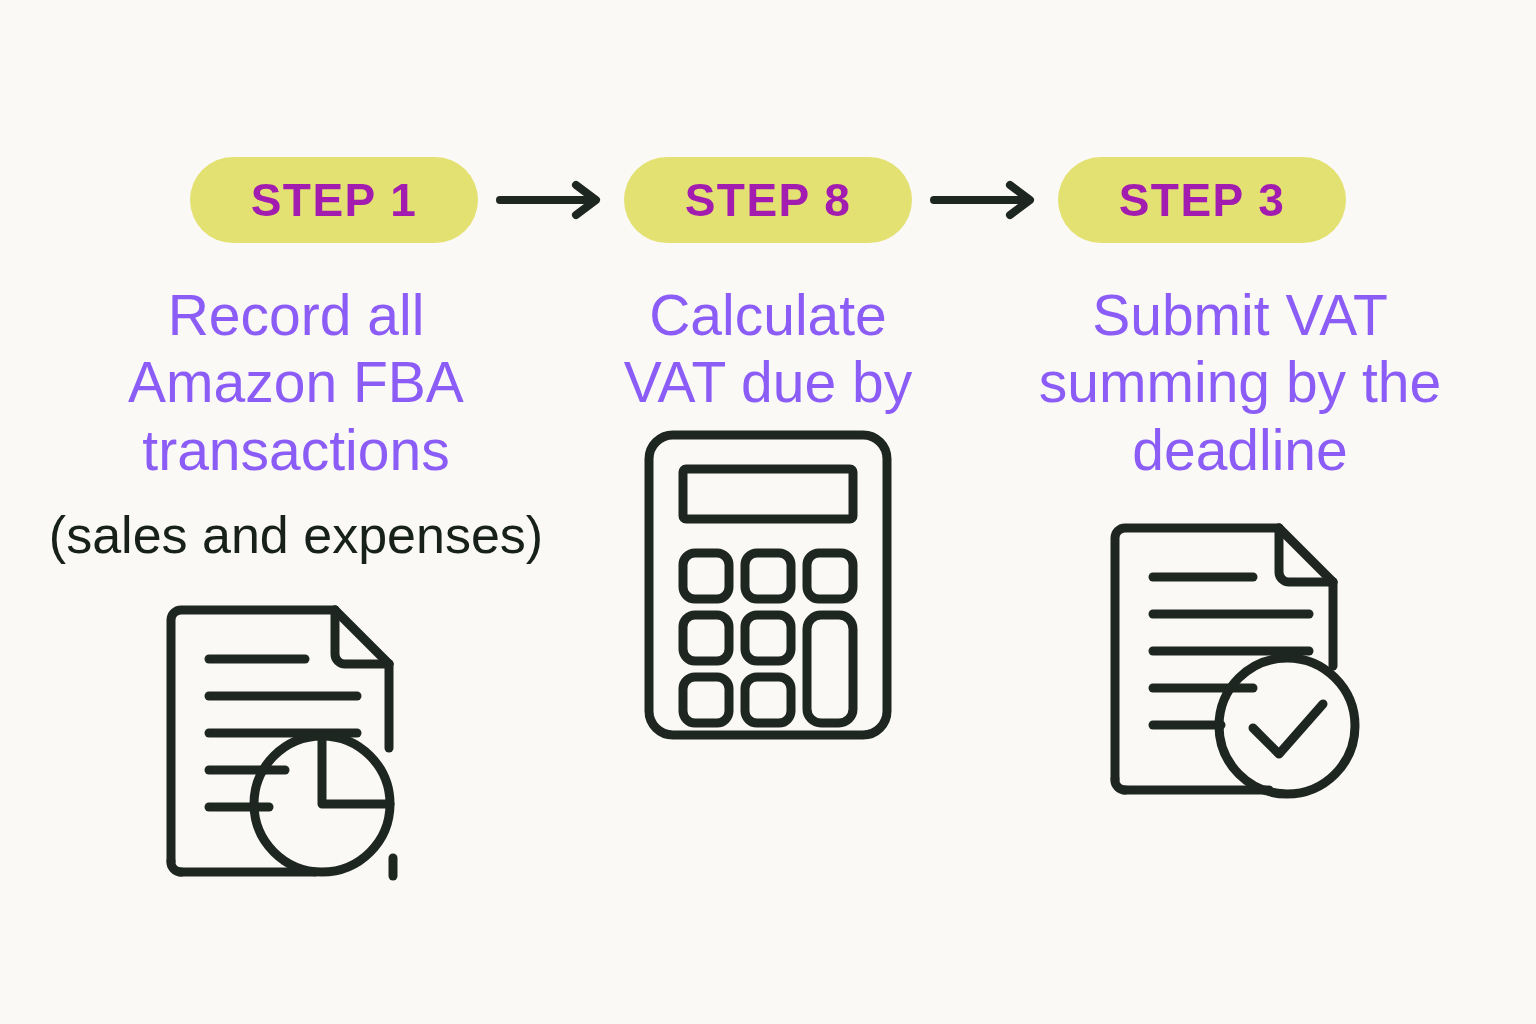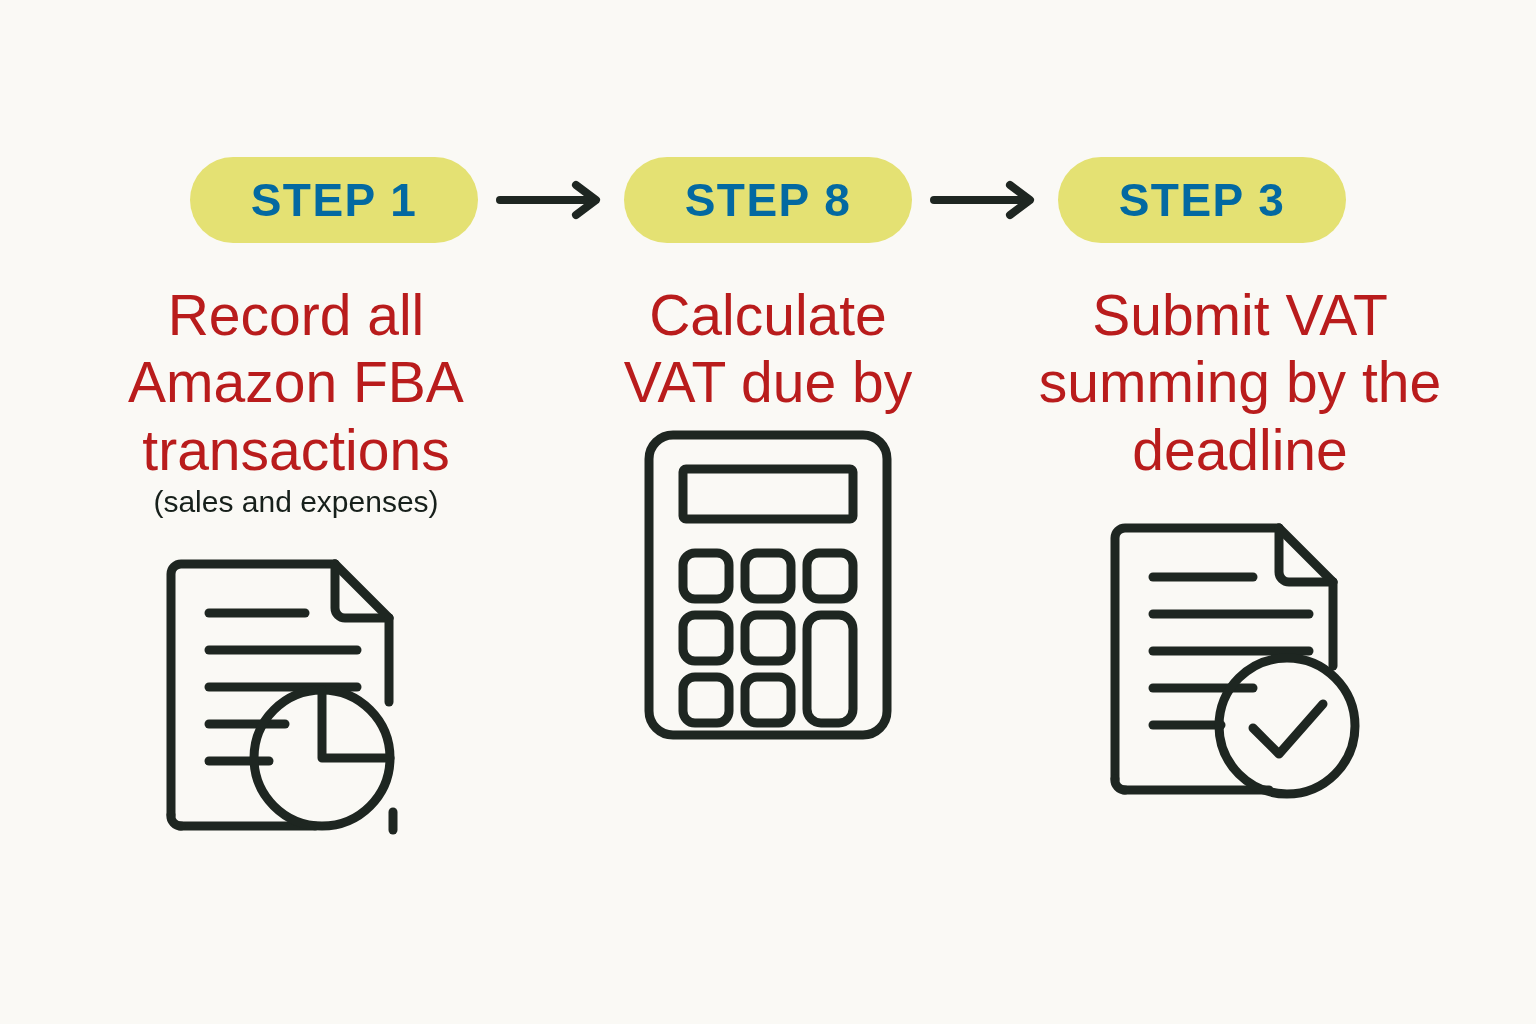--- a/index.html
+++ b/index.html
@@ -41,21 +41,21 @@
     display: flex;
     align-items: center;
     justify-content: center;
     flex: 0 0 auto;
   }
 
   .badge-label {
     font-size: 46px;
     font-weight: bold;
     letter-spacing: 1.5px;
-    color: #0369a1;
+    color: #a21caf;
     line-height: 1;
   }
 
   .arrow {
     flex: 0 0 auto;
     width: 110px;
     height: 46px;
     margin: 0 18px;
     display: flex;
     align-items: center;
@@ -85,30 +85,30 @@
 
   .col-text {
     text-align: center;
     color: #17201b;
   }
 
   .headline {
     font-size: 57px;
     line-height: 1.18;
     font-weight: normal;
-    color: #b91c1c;
+    color: #8b5cf6;
     white-space: nowrap;
   }
 
   .subline {
-    font-size: 30px;
+    font-size: 52px;
     line-height: 1.2;
     font-weight: normal;
     color: #17201b;
-    margin-top: 0;
+    margin-top: 20px;
     white-space: nowrap;
   }
 
   .icon-wrap {
     margin-top: 26px;
     display: flex;
     align-items: flex-start;
     justify-content: center;
   }
 

